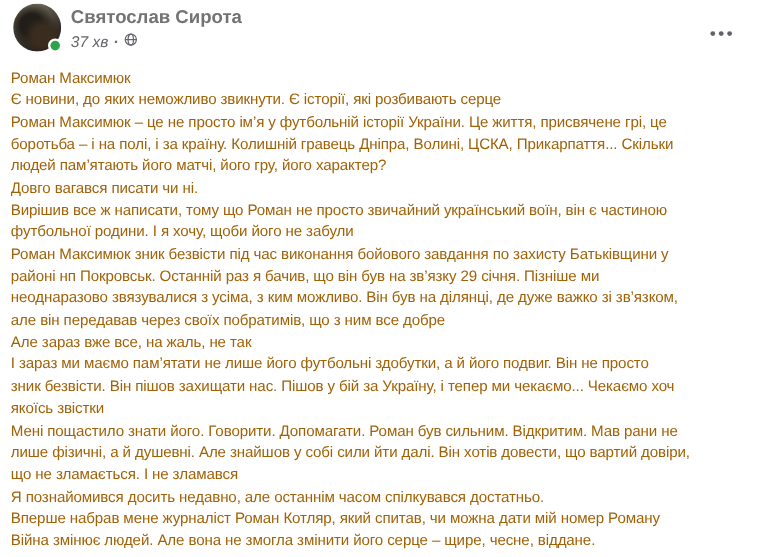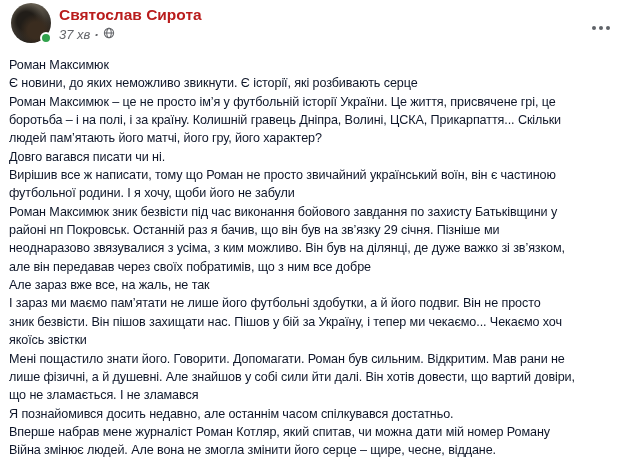--- a/index.html
+++ b/index.html
@@ -41,21 +41,21 @@
     right: -1px; bottom: -1px;
     width: 12px; height: 12px;
     border-radius: 50%;
     background: #31a24c;
     border: 2px solid #ffffff;
   }
   .header-info { margin-left: 8px; padding-top: 2px; }
   .author {
     font-size: 15.5px;
     font-weight: 700;
-    color: #b91c1c;
+    color: #737373;
     line-height: 19px;
     cursor: pointer;
   }
   .meta {
     display: flex;
     align-items: center;
     gap: 4px;
     margin-top: 2px;
     font-size: 13px;
     color: #65676b;
@@ -84,21 +84,21 @@
     box-shadow: -7px 0 0 #5f6368, 7px 0 0 #5f6368;
   }
   
   .post-text {
     position: absolute;
     top: 56px; left: 9px; right: 0;
     height: 408px;
     font-size: 12.6px;
     letter-spacing: -0.1px;
     line-height: 18.35px;
-    color: #0f172a;
+    color: #a16207;
     white-space: pre;
     overflow: hidden;
   }
 </style>
 </head>
 <body>
 
 <div class="post">
 
   <div class="post-header">

